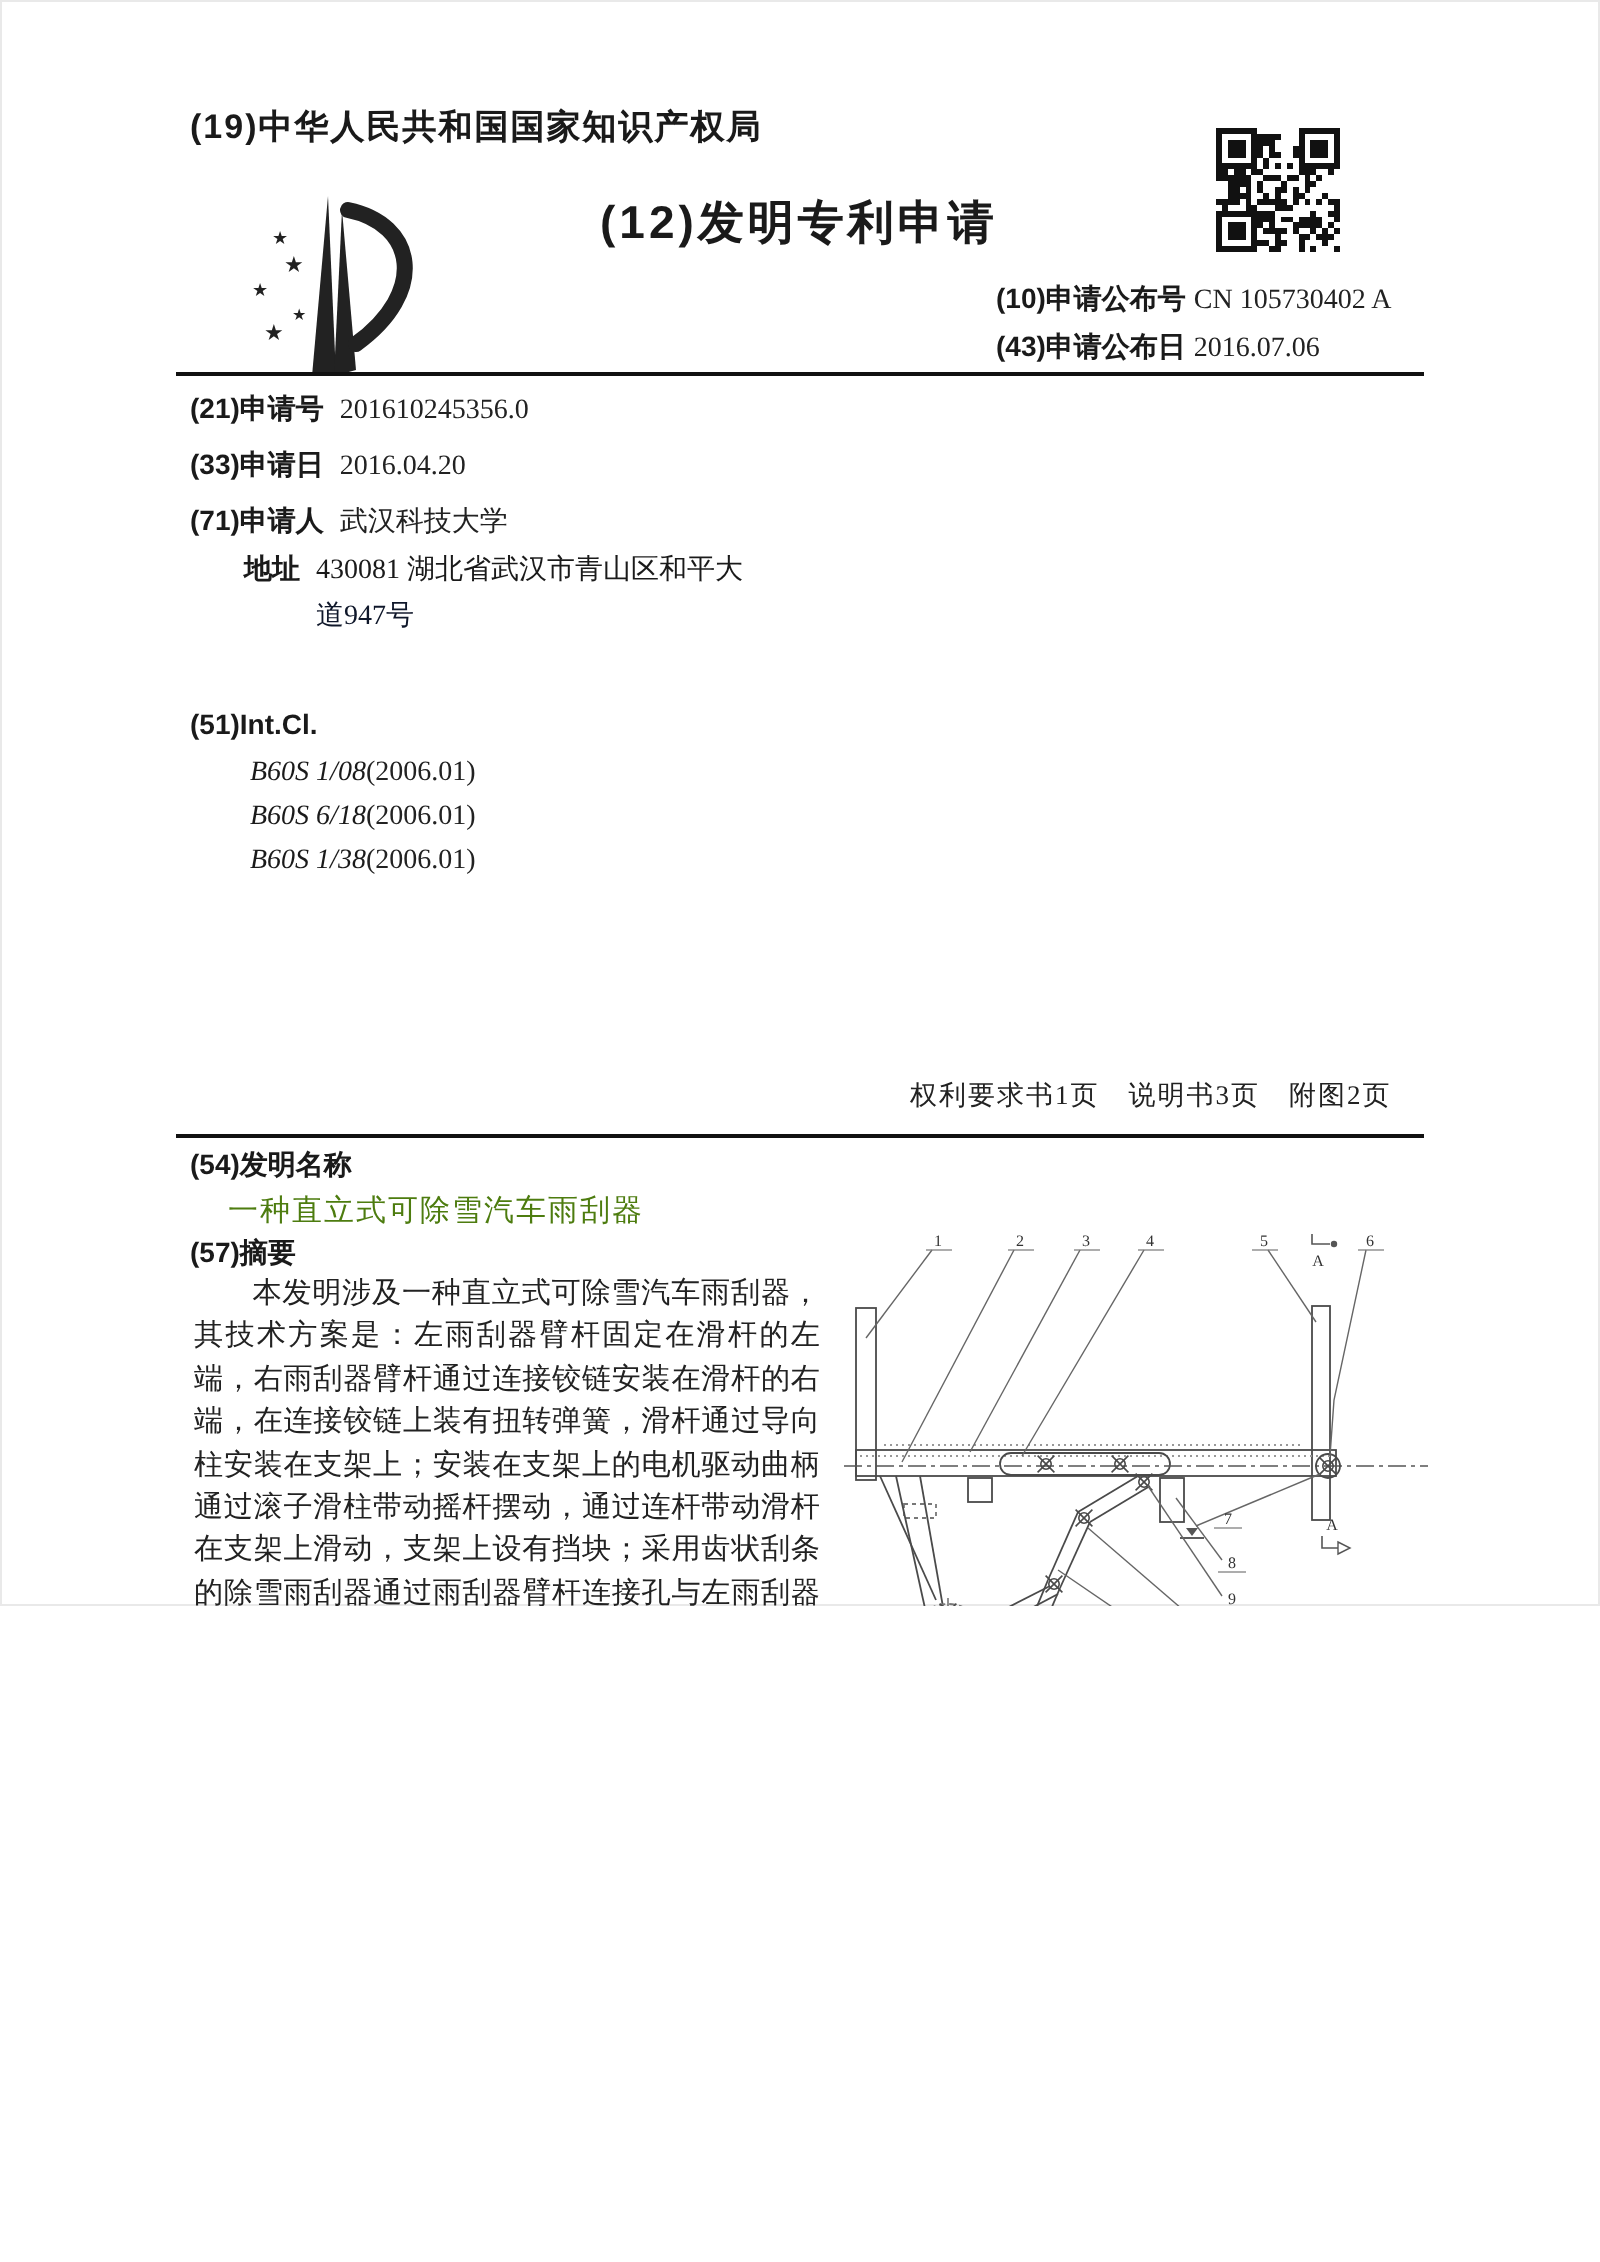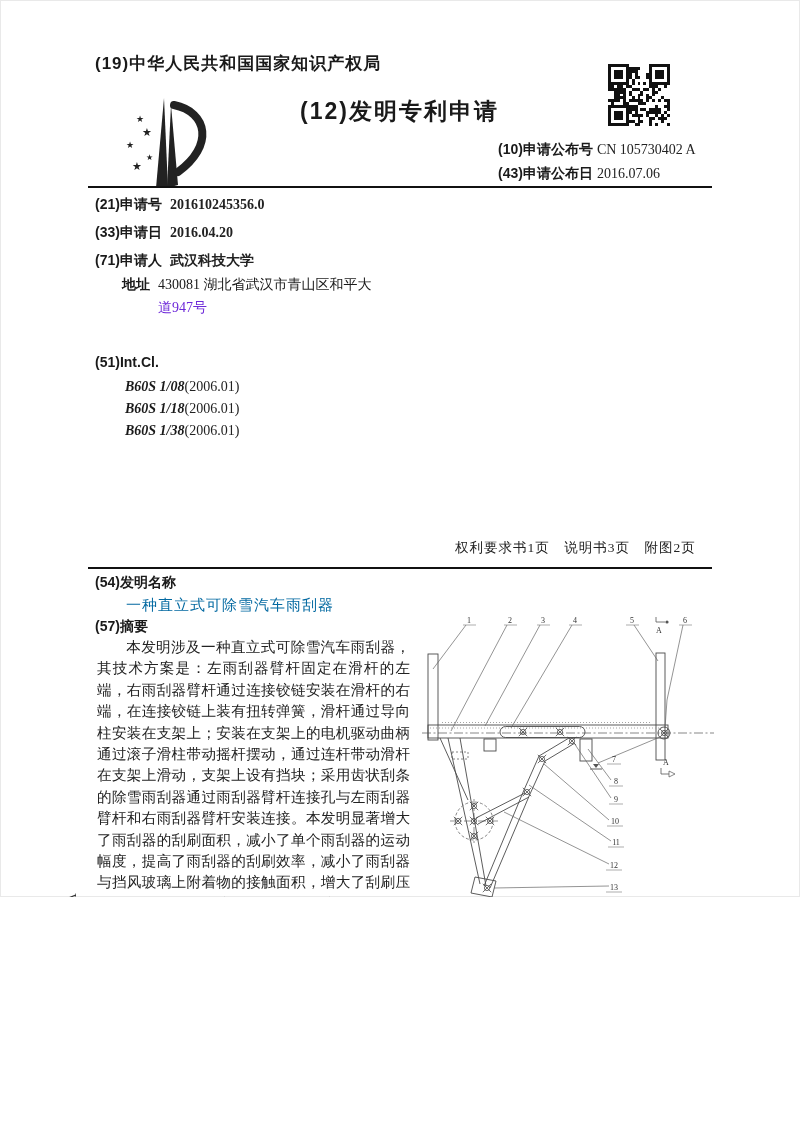--- a/index.html
+++ b/index.html
@@ -1,39 +1,39 @@
 <!DOCTYPE html>
 <html><head>
 <meta charset="utf-8">
 <style>
   html,body{margin:0;padding:0;background:#fff;}
   .page{
-    position:relative;width:800px;height:897px;background:#ffffff;
+    position:relative;width:800px;height:803px;background:#ffffff;
     font-family:"Liberation Serif","DejaVu Serif",serif;color:#1a1a1a;
     box-shadow:inset 0 0 0 1px #e9e9e9;overflow:hidden;
   }
   .abs{position:absolute;}
   .hei{font-family:"Liberation Sans","DejaVu Sans",sans-serif;font-weight:700;}
   .office{left:95px;top:52px;font-size:17px;letter-spacing:1px;}
   .doctype{left:300px;top:96px;font-size:23px;letter-spacing:2px;}
   .pubrow{left:498px;font-size:14px;white-space:nowrap;}
   .pubrow .val{font-weight:400;font-family:"Liberation Serif","DejaVu Serif",serif;margin-left:4px;color:#222;}
   .rule{left:88px;width:624px;height:0;border-top:2px solid #111;}
   .biblio-row{left:95px;font-size:14px;white-space:nowrap;}
   .biblio-row .lbl{margin-right:8px;}
-  .biblio-row .val{color:#222;font-weight:bold;}
+  .biblio-row .val{color:#222;}
   .addr1{left:122px;font-size:14px;}
   .addr1 .lbl{margin-right:8px;}
-  .addr2{left:158px;font-size:14px;color:#6d28d9;}
+  .addr2{left:158px;font-size:14px;color:#0f172a;}
   .intcl-entry{left:125px;font-size:14px;white-space:nowrap;}
-  .intcl-entry .code{font-style:italic;font-weight:700;font-family:"Liberation Serif","DejaVu Serif",serif;}
+  .intcl-entry .code{font-style:italic;font-weight:400;font-family:"Liberation Serif","DejaVu Serif",serif;}
   .intcl-entry .ver{color:#222;}
   .pagesinfo{left:455px;top:539px;font-size:13.5px;color:#222;letter-spacing:1px;}
   .sec54{left:95px;top:574px;font-size:14px;}
-  .title{left:126px;top:596px;font-size:15px;color:#0369a1;letter-spacing:1px;}
+  .title{left:114px;top:596px;font-size:15px;color:#4d7c0f;letter-spacing:1px;}
   .sec57{left:95px;top:618px;font-size:14px;}
   .abstract{
     left:97px;top:637px;width:313px;font-size:14.6px;line-height:21.4px;
     text-align:justify;word-break:break-all;text-indent:2em;color:#222;
   }
   .sidecode{
     left:64px;top:1008px;width:130px;font-size:13.5px;letter-spacing:1.5px;color:#333;
     transform:rotate(-90deg);transform-origin:0 0;white-space:nowrap;
   }
   .logo{left:112px;top:92px;}
@@ -232,21 +232,21 @@
     <span class="lbl hei">地址</span><span class="val">430081 湖北省武汉市青山区和平大</span>
   </div>
   <div class="abs addr2" style="top:299px">道947号</div>
   <div class="abs biblio-row" style="top:354px">
     <span class="lbl hei">(51)Int.Cl.</span>
   </div>
   <div class="abs intcl-entry" style="top:379px">
     <span class="code">B60S 1/08</span><span class="ver">(2006.01)</span>
   </div>
   <div class="abs intcl-entry" style="top:401px">
-    <span class="code">B60S 1/18</span><span class="ver">(2006.01)</span>
+    <span class="code">B60S 6/18</span><span class="ver">(2006.01)</span>
   </div>
   <div class="abs intcl-entry" style="top:423px">
     <span class="code">B60S 1/38</span><span class="ver">(2006.01)</span>
   </div>
 
   <div class="abs pagesinfo">权利要求书1页　说明书3页　附图2页</div>
 
   <div class="abs rule" style="top:567px"></div>
 
   <div class="abs sec54 hei">(54)发明名称</div>

